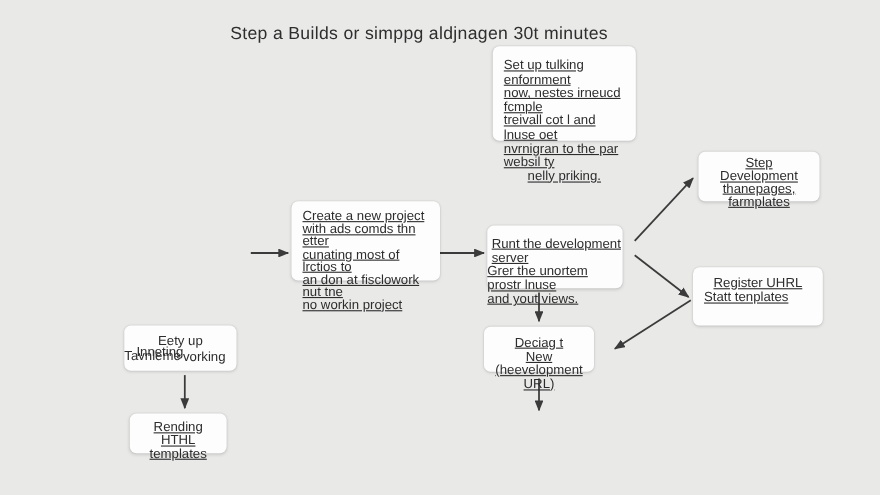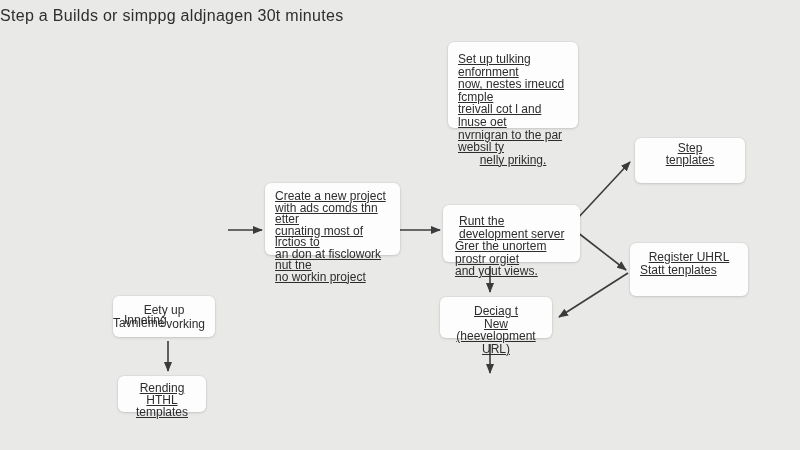--- a/index.html
+++ b/index.html
@@ -3,38 +3,38 @@
 <meta charset="utf-8">
 <style>
   html,body { margin:0; padding:0; background:#e9e9e8; }
   .canvas {
     position:relative; width:800px; height:450px; overflow:hidden;
     background:#e9e9e8;
     font-family:"Liberation Sans", sans-serif;
     color:#2d2d2d;
   }
   .title {
-    position:absolute; top:7px; left:0; width:762px;
-    text-align:left; font-size:16px; letter-spacing:0.3px; color:#2e2e2e;
+    position:absolute; top:22px; left:0; width:762px;
+    text-align:center; font-size:16px; letter-spacing:0.3px; color:#2e2e2e;
   }
   .box {
     position:absolute; box-sizing:border-box;
     background:#fdfdfd; border-radius:6px;
     box-shadow:0 1px 3px rgba(0,0,0,0.12), 0 0 0 1px rgba(0,0,0,0.03);
     font-size:12px; line-height:12.5px; color:#2d2d2d;text-decoration:underline;
   }
   .box .c { text-align:center; }
   .setup-note   { left:448px; top:42px;  width:130px; height:86px; padding:11px 10px; line-height:12.6px; }
   .create-box   { left:265px; top:183px; width:135px; height:72px; padding:8px 10px;  line-height:11.5px; }
-  .run-box      { left:443px; top:205px; width:137px; height:57px; padding:10px 12px;  line-height:12.5px; }
+  .run-box      { left:443px; top:205px; width:123px; height:57px; padding:10px 0;  line-height:12.5px; }
   .run-box .l0  { margin-left:4px; }
   .stepdev-box  { left:635px; top:138px; width:110px; height:45px; padding:5px 4px;  line-height:11.5px; text-align:center; }
   .register-box { left:630px; top:243px; width:118px; height:53px; padding:8px 10px; line-height:13px; }
   .register-box .l0 { text-align:center; }
-  .deploy-box   { left:440px; top:297px; width:112px; height:41px; padding:8px 4px;  line-height:12.5px; text-align:center; }
+  .deploy-box   { left:440px; top:297px; width:100px; height:41px; padding:8px 4px;  line-height:12.5px; text-align:center; }
   .eety-box     { left:113px; top:296px; width:102px; height:41px; }
   .eety-box span{ position:absolute; white-space:nowrap; }
   .eety-top     { top:8px;  left:0; right:0; text-align:center; }
   .eety-left    { top:18px; left:11px; }
   .eety-right   { top:22px; right:10px; }
   .eety-bottom  { top:21px; left:0; right:0; text-align:left; }
   .render-box   { left:118px; top:376px; width:88px; height:36px; padding:6px 4px; line-height:12px; text-align:center; }
   svg.arrows { position:absolute; left:0; top:0; }
 </style>
 </head>
@@ -73,27 +73,28 @@
   <div class="box create-box">
     <div>Create a new project</div>
     <div>with ads comds thn etter</div>
     <div>cunating most of lrctios to</div>
     <div>an don at fisclowork nut tne</div>
     <div>no workin project</div>
   </div>
 
   <div class="box run-box">
     <div class="l0">Runt the development server</div>
-    <div>Grer the unortem prostr orgiet</div>
+    <div>Grer the unortem prostr lnuse</div>
     <div>and yout views.</div>
   </div>
 
   <div class="box stepdev-box">
     <div>Step</div>
-    <div>tenplates</div>
+    <div>Development thanepages,</div>
+    <div>farmplates</div>
   </div>
 
   <div class="box register-box">
     <div class="l0">Register UHRL</div>
     <div>Statt tenplates</div>
   </div>
 
   <div class="box deploy-box">
     <div>Deciag t</div>
     <div>New (heevelopment URL)</div>

